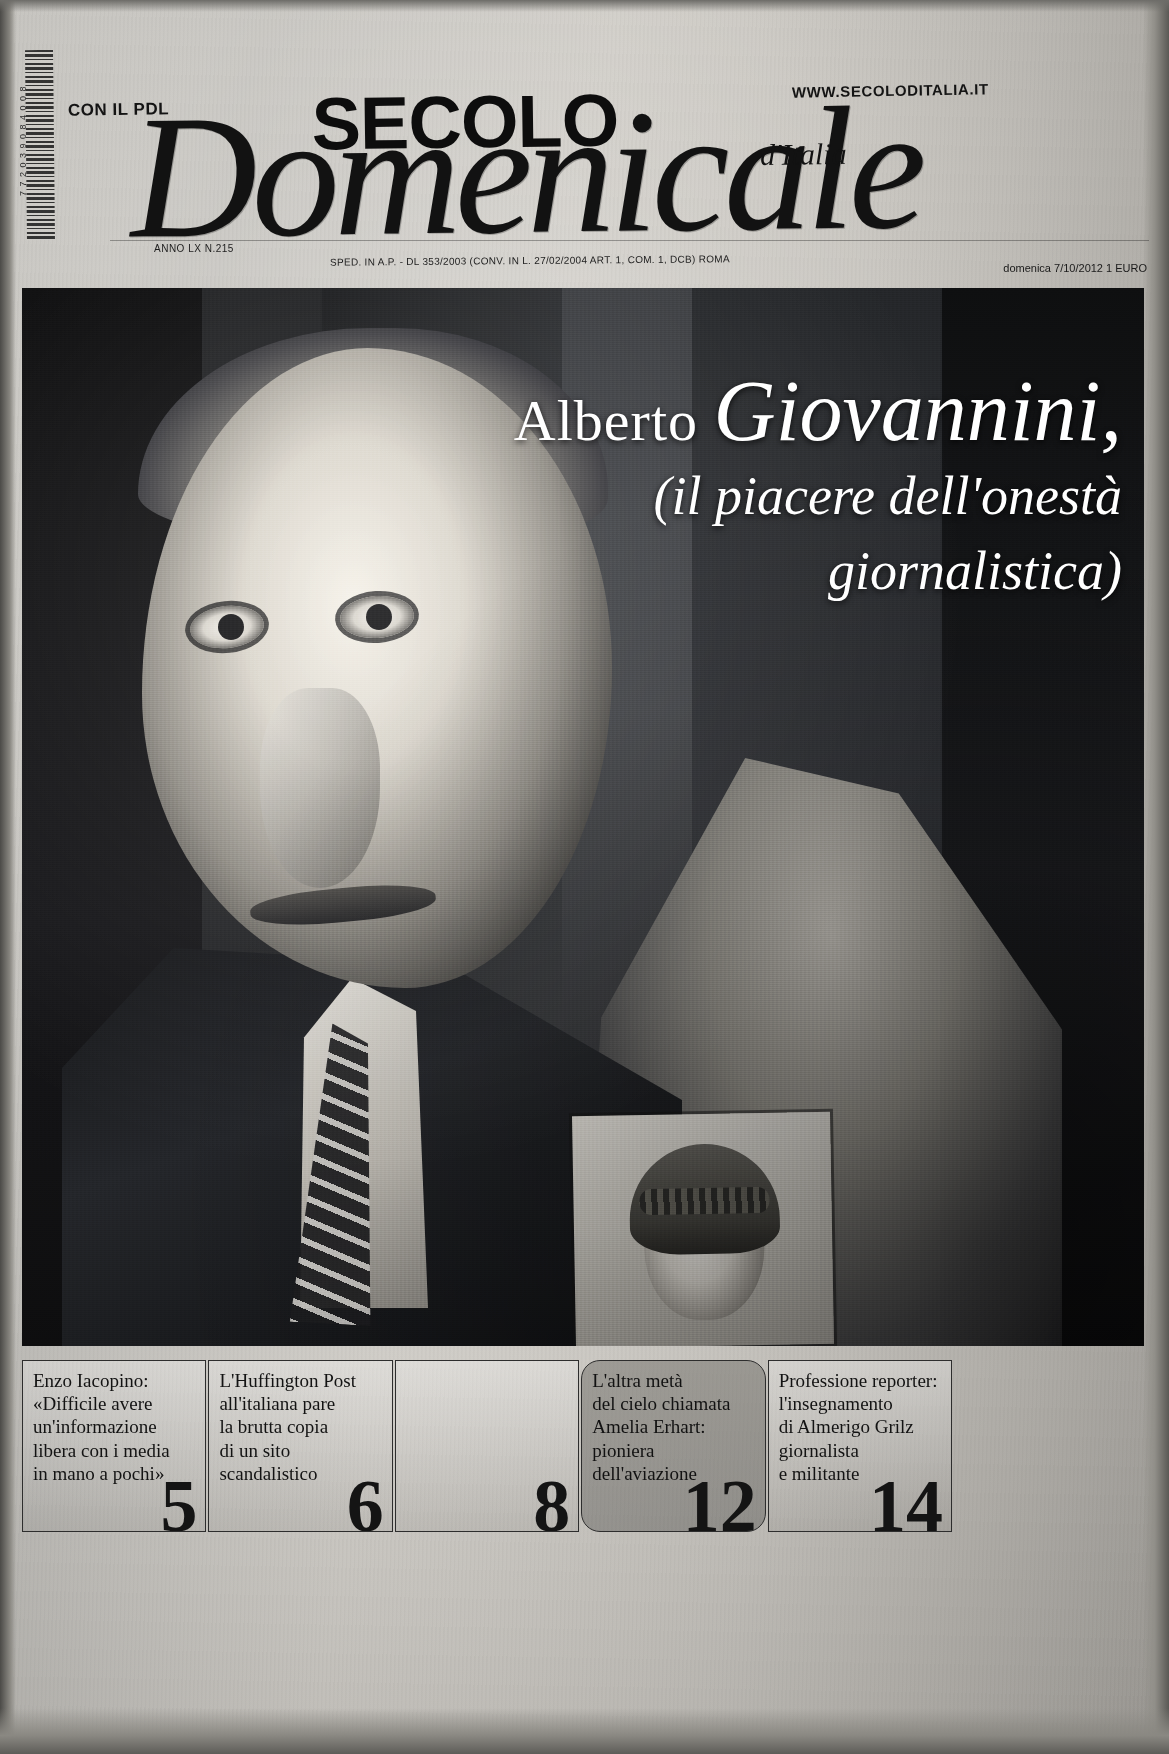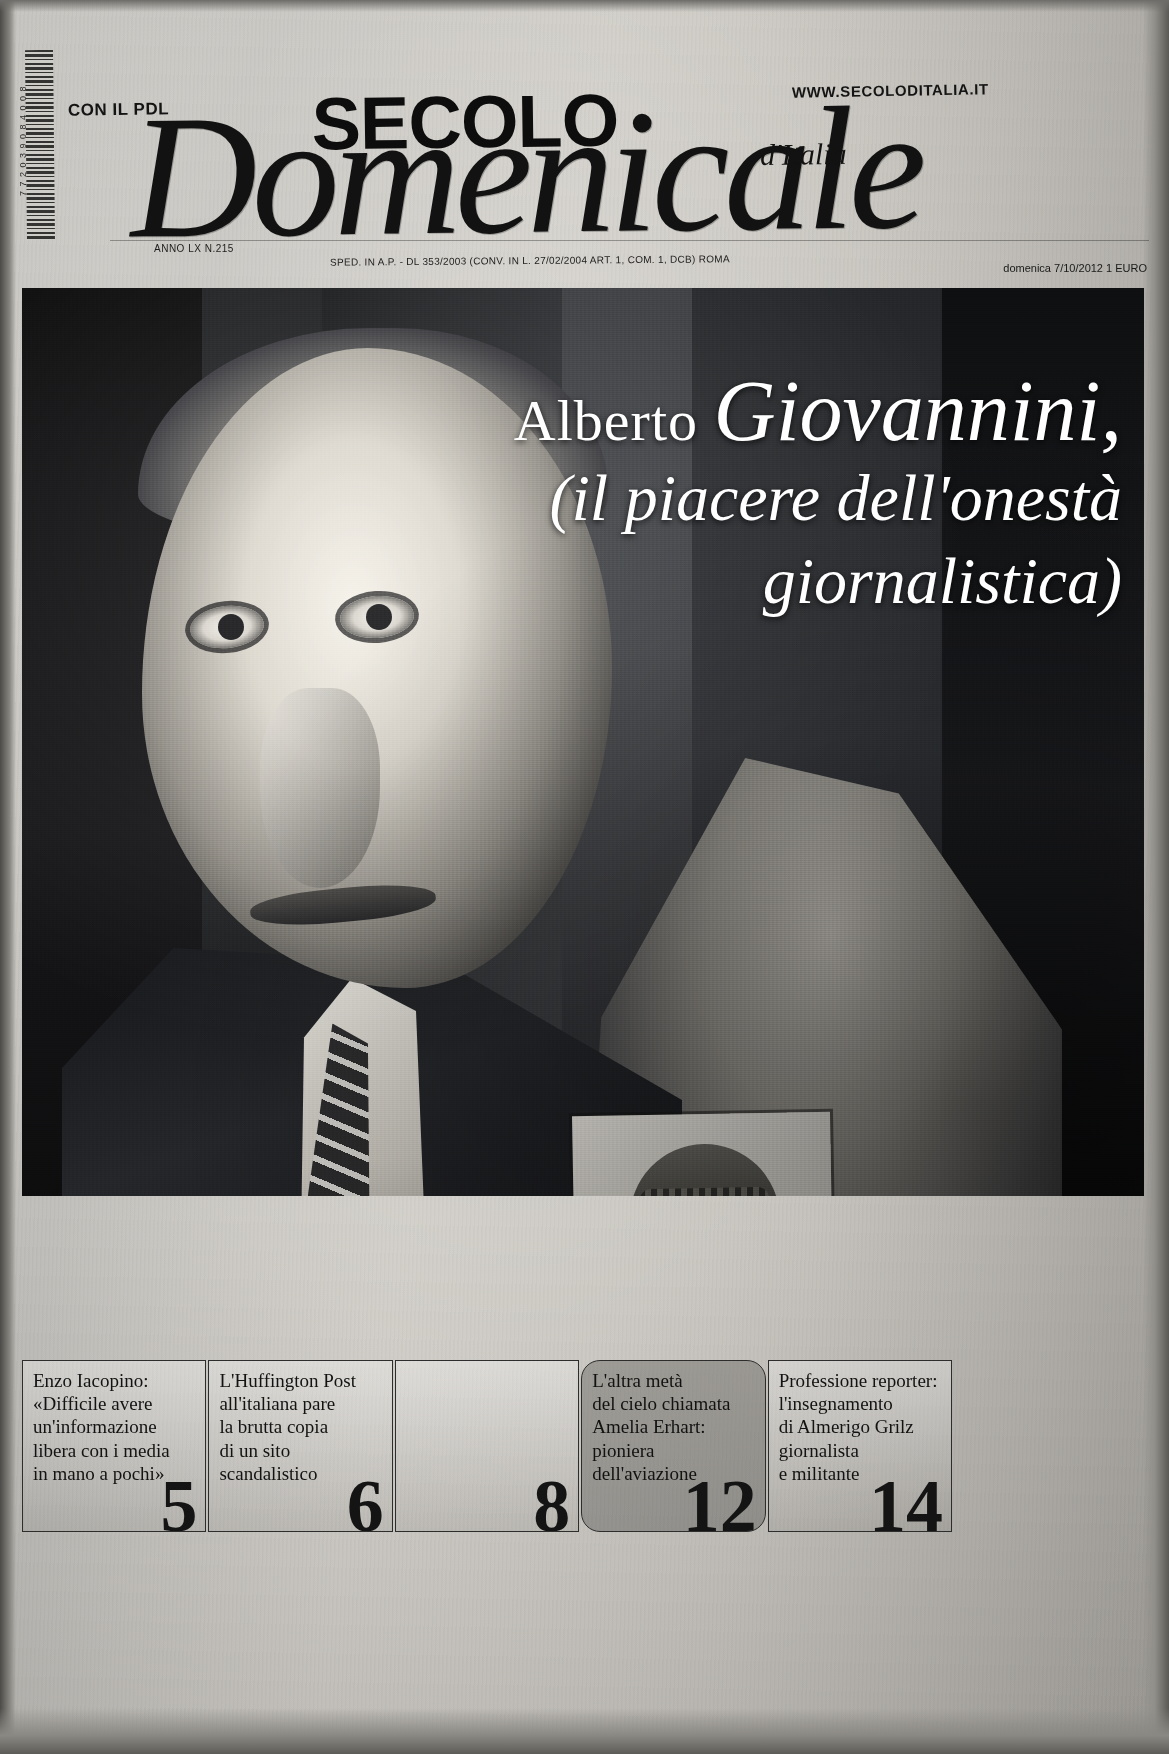--- a/index.html
+++ b/index.html
@@ -181,21 +181,21 @@
     font-size: 11px;
     color: #1a1a1a;
   }
 
   
   .photo {
     position: absolute;
     left: 22px;
     top: 288px;
     width: 1122px;
-    height: 908px;
+    height: 1058px;
     overflow: hidden;
     background: #2c2c2c;
   }
   .photo-bg {
     position: absolute;
     inset: 0;
     background:
       linear-gradient(105deg, #0c0c0c 0%, #17181a 22%, #2b2d30 40%, #3a3c3f 55%, #2a2b2d 72%, #141516 100%);
   }
   
@@ -381,23 +381,23 @@
   }
   .hl-giovannini {
     font-size: 86px;
     font-style: italic;
     letter-spacing: 0px;
     vertical-align: baseline;
   }
   .hl-line2, .hl-line3 {
     font-family: "Liberation Serif", serif;
     font-style: italic;
-    font-size: 66px;
+    font-size: 54px;
     line-height: 1.2;
-    margin-top: 4px;
+    margin-top: 10px;
   }
 
   
   .teasers {
     position: absolute;
     left: 22px;
     top: 1360px;
     width: 930px;
     height: 172px;
     display: flex;

